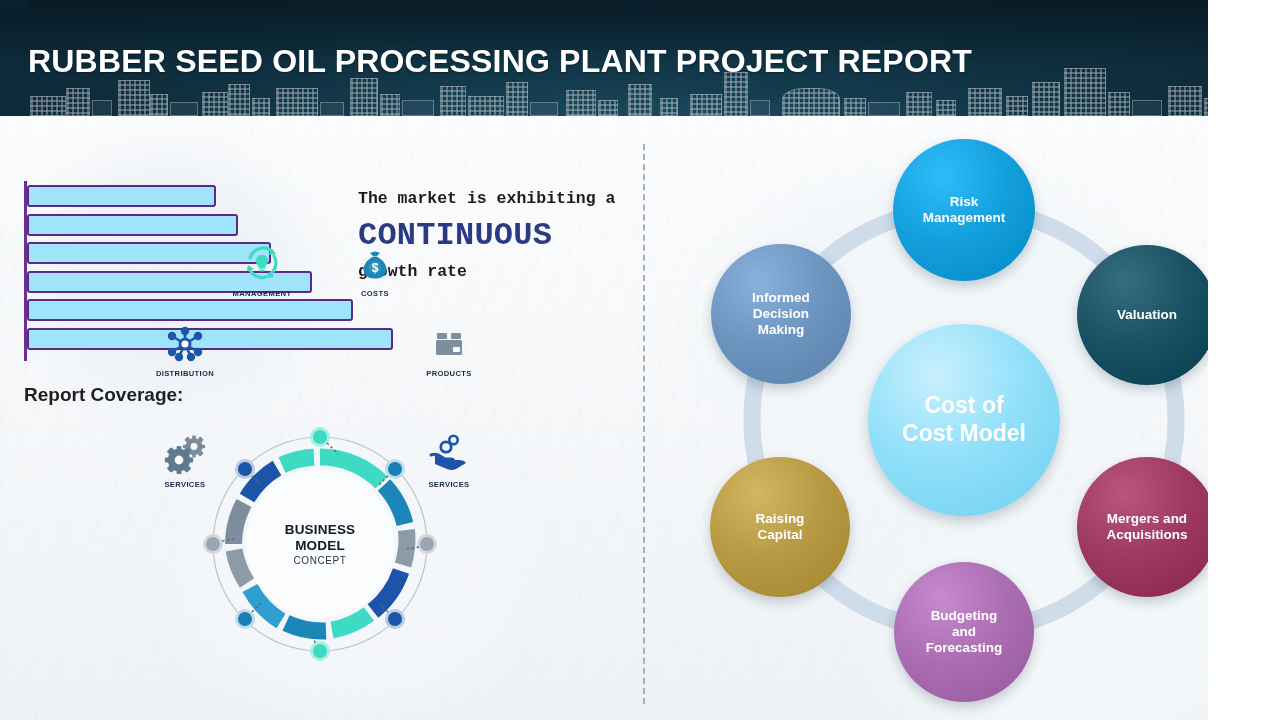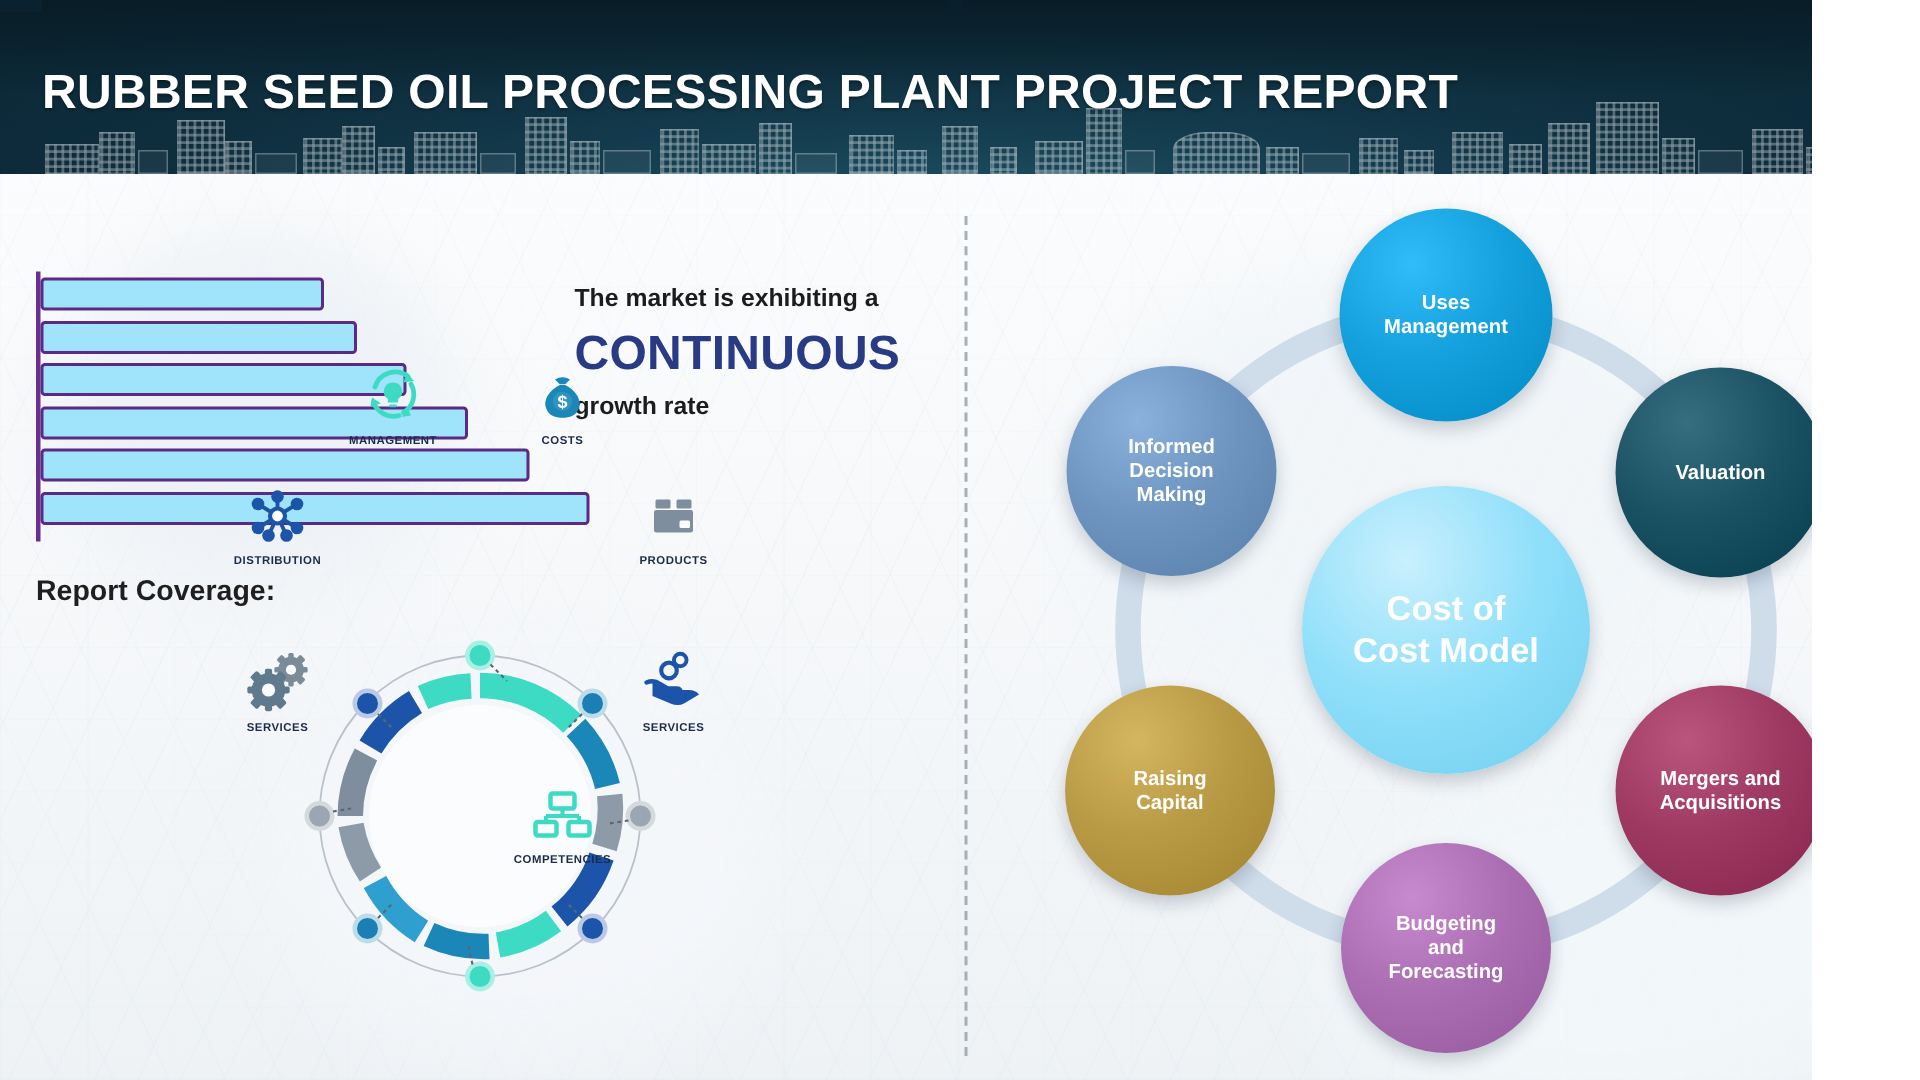--- a/index.html
+++ b/index.html
@@ -86,21 +86,21 @@
   .chart{position:absolute;left:24px;top:65px;width:380px;height:120px;}
   .axis{position:absolute;left:0;top:0;width:3px;height:180px;background:#6b2f8f;}
   .bar{
     position:absolute;left:3px;height:22px;
     background:#9fe4fb;
     border:2.5px solid #5b2a86;
     border-radius:3px;
     box-sizing:border-box;
   }
 
-  .growth{position:absolute;left:383px;top:73px;width:270px;}
+  .growth{position:absolute;left:358px;top:73px;width:270px;font-family:Liberation Mono, monospace;}
   .growth .l1{font-size:16.5px;font-weight:700;color:#1c1c1c;line-height:1.25;}
   .growth .l2{font-size:32px;font-weight:700;color:#2a3b86;letter-spacing:.2px;margin-top:7px;}
   .growth .l3{font-size:16.5px;font-weight:700;color:#1c1c1c;margin-top:8px;}
 
   .coverage-label{
     position:absolute;left:24px;top:268px;
     font-size:19px;font-weight:700;color:#1f1f1f;
   }
 
   
@@ -255,20 +255,27 @@
           <line x1="248" y1="112" x2="238" y2="122"></line>
           <line x1="279" y1="183" x2="266" y2="185"></line>
           <line x1="248" y1="248" x2="238" y2="238"></line>
           <line x1="175" y1="279" x2="172" y2="266"></line>
           <line x1="112" y1="248" x2="122" y2="238"></line>
           <line x1="82" y1="177" x2="94" y2="175"></line>
           <line x1="112" y1="112" x2="122" y2="122"></line>
         </g>
       </svg>
 
+      <div class="bm-core">
+        <div class="bm-text">
+          <div class="t1">BUSINESS</div>
+          <div class="t1">MODEL</div>
+          <div class="t2">CONCEPT</div>
+        </div>
+      </div>
 
       <div class="icon-node" style="left:79px;top:-122px;">
         <div class="glyph">
           <svg width="40" height="40" viewBox="0 0 40 40">
             <path d="M8 14 A14 14 0 0 1 30 7" fill="none" stroke="#3ddbc4" stroke-width="3.2" stroke-linecap="round"></path>
             <path d="M32 12 A14 14 0 0 1 27 31" fill="none" stroke="#3ddbc4" stroke-width="3.2" stroke-linecap="round"></path>
             <path d="M24 33 A14 14 0 0 1 7 24" fill="none" stroke="#3ddbc4" stroke-width="3.2" stroke-linecap="round"></path>
             <polygon points="29,4 34,10 27,11" fill="#3ddbc4"></polygon>
             <polygon points="26,34 29,27 32,33" fill="#3ddbc4"></polygon>
             <polygon points="6,21 12,25 5,27" fill="#3ddbc4"></polygon>
@@ -369,41 +376,30 @@
             <circle cx="26.5" cy="7" r="4.2" fill="none" stroke="#1b54a8" stroke-width="2.6"></circle>
             <circle cx="19" cy="14" r="5.2" fill="none" stroke="#1b54a8" stroke-width="2.8"></circle>
             <path d="M4 22 q5 -2 9 1 l5 3 h6 q2.6 0 2.6 2.2 T23.8 30.4 h-6.4" fill="none" stroke="#1b54a8" stroke-width="3" stroke-linecap="round"></path>
             <path d="M21 27 h11 q5 0 7 3 l-10 6 q-4 2 -9 0 l-12 -5 v-9 z" fill="#1b54a8"></path>
           </svg>
         </div>
         <div class="cap">SERVICES</div>
       </div>
 
 
-      <div class="icon-node" style="left:192px;top:157px;">
-        <div class="glyph">
-          <svg width="42" height="40" viewBox="0 0 42 40">
-            <rect x="13" y="6" width="16" height="10" rx="1.6" fill="none" stroke="#3ddbc4" stroke-width="3"></rect>
-            <rect x="3" y="25" width="14" height="9" rx="1.6" fill="none" stroke="#3ddbc4" stroke-width="3"></rect>
-            <rect x="25" y="25" width="14" height="9" rx="1.6" fill="none" stroke="#3ddbc4" stroke-width="3"></rect>
-            <path d="M21 16 v5 M10 21 h22 M10 21 v4 M32 21 v4" stroke="#3ddbc4" stroke-width="2.8" fill="none"></path>
-          </svg>
-        </div>
-        <div class="cap">COMPETENCIES</div>
-      </div>
     </div>
 
     <div class="wheel">
       <svg width="636" height="604" viewBox="0 0 636 604" style="position:absolute;left:0;top:0;">
         <circle cx="320" cy="304" r="212" fill="none" stroke="#cfdcea" stroke-width="17"></circle>
       </svg>
       <div id="wheel-nodes">
           <div class="node" style="left: 249px; top: 23px; width: 142px; height: 142px; font-size: 13.5px; background: radial-gradient(circle at 34% 26%, rgb(48, 188, 248) 0%, rgb(20, 160, 220) 46%, rgb(0, 138, 198) 100%);">
             <span>
-              <div>Uses</div>
+              <div>Risk</div>
               <div>Management</div>
             </span>
           </div>
           <div class="node" style="left: 433px; top: 129px; width: 140px; height: 140px; font-size: 13.5px; background: radial-gradient(circle at 34% 26%, rgb(55, 110, 127) 0%, rgb(27, 82, 99) 46%, rgb(5, 60, 77) 100%);">
             <span>
               <div>Valuation</div>
             </span>
           </div>
           <div class="node" style="left: 433px; top: 341px; width: 140px; height: 140px; font-size: 13.5px; background: radial-gradient(circle at 34% 26%, rgb(186, 86, 126) 0%, rgb(158, 58, 98) 46%, rgb(136, 36, 76) 100%);">
             <span>

